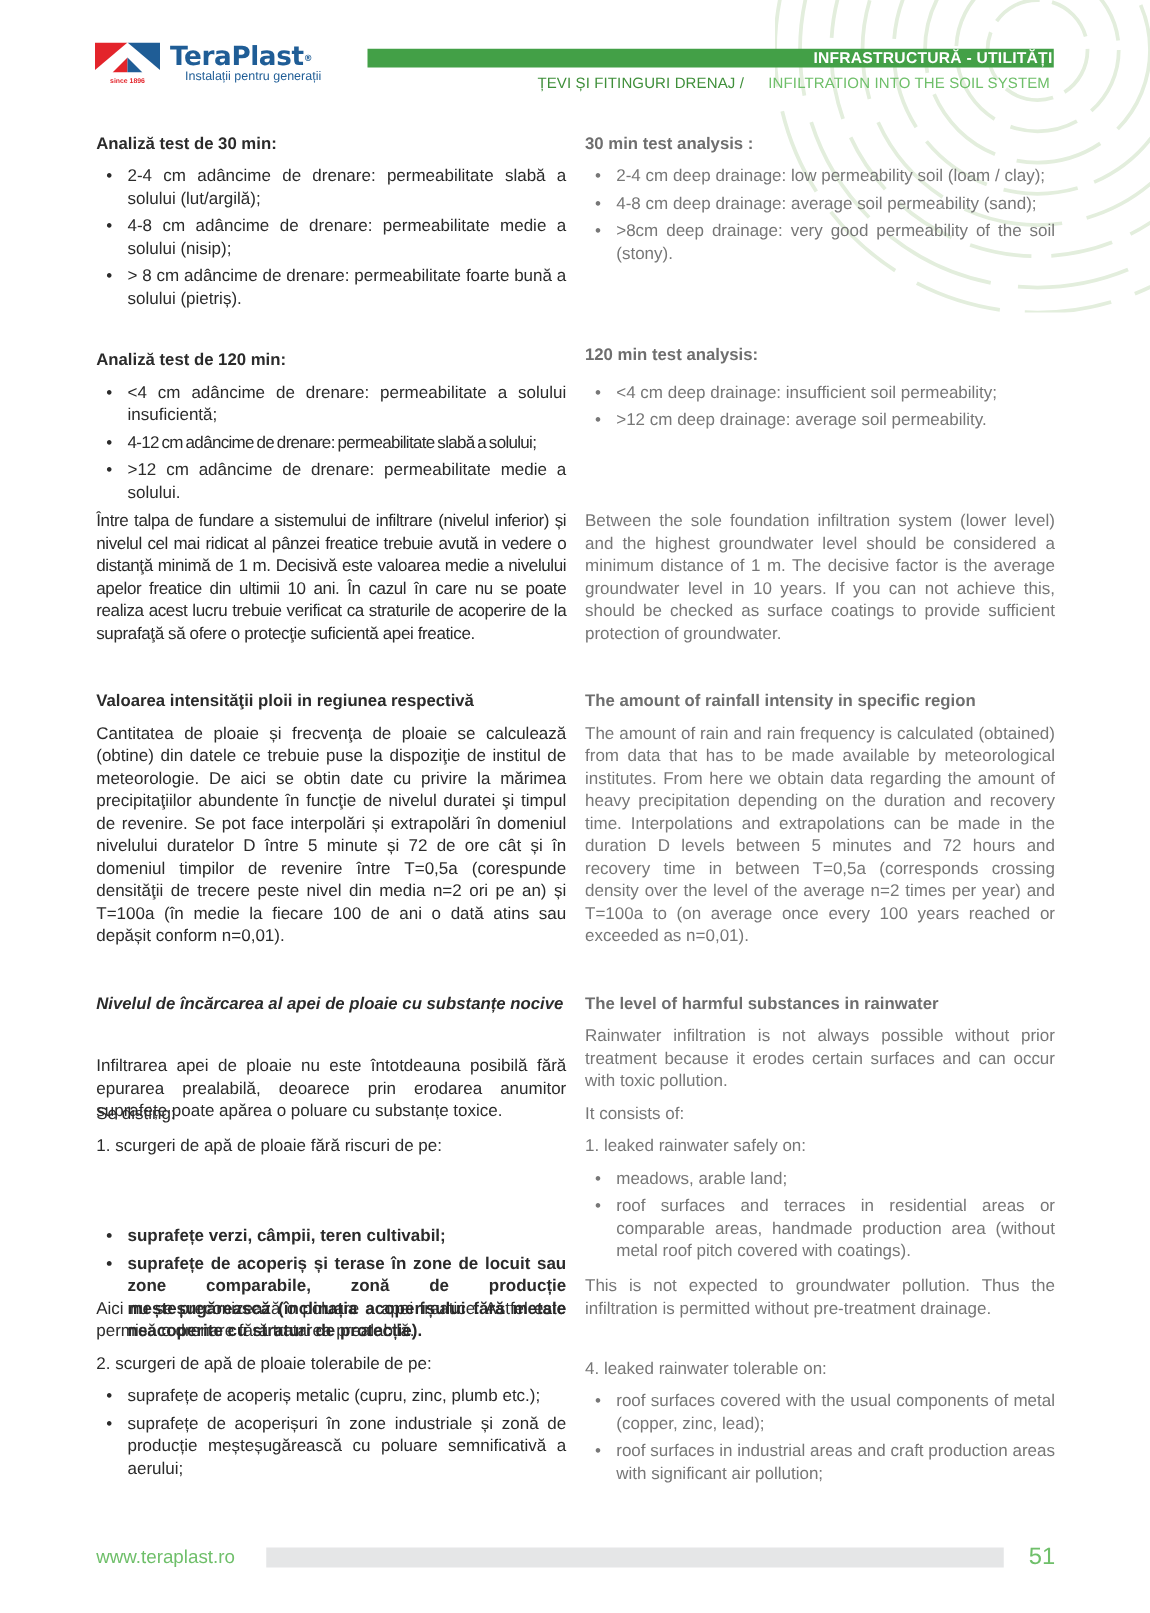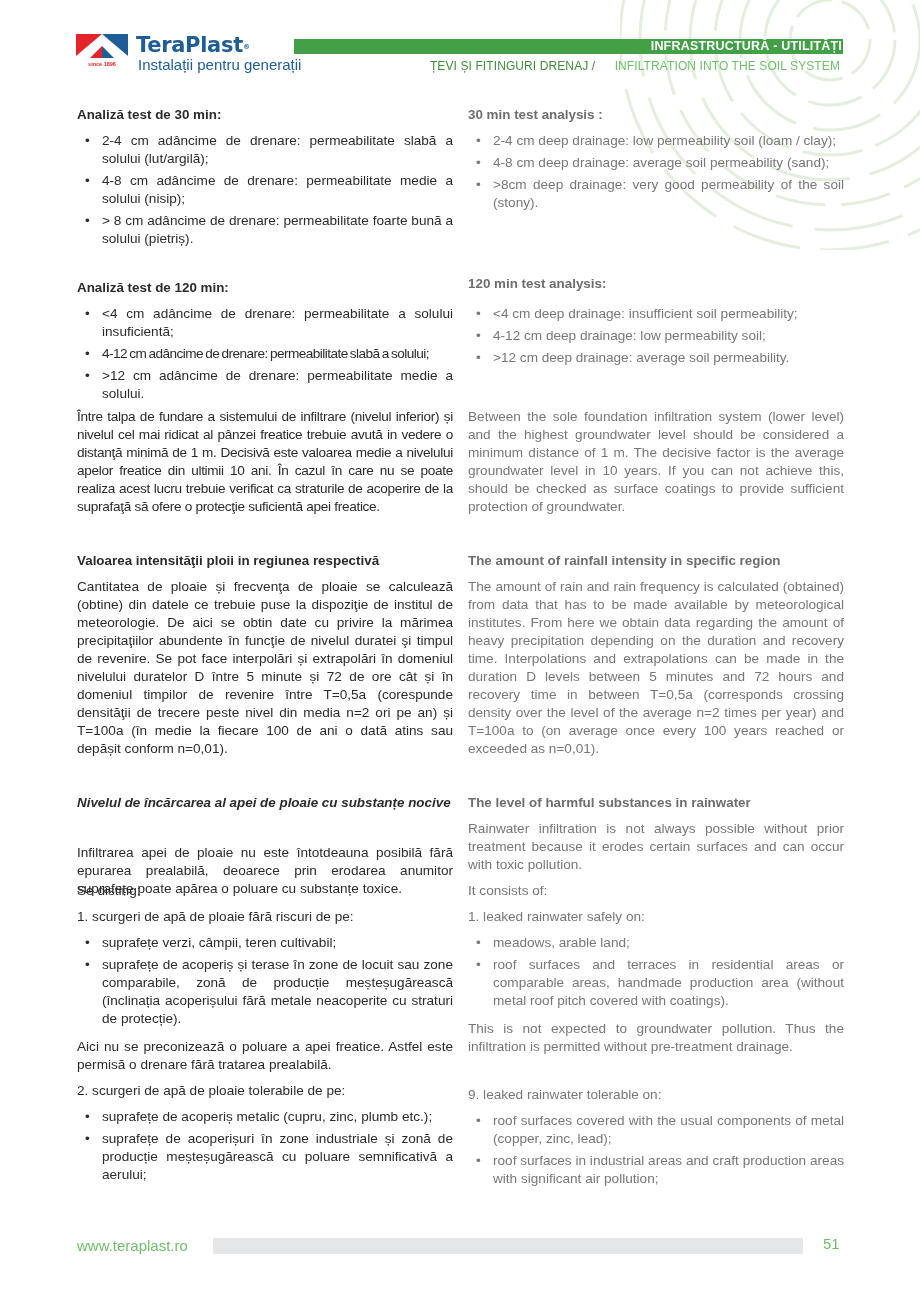--- a/index.html
+++ b/index.html
@@ -6,21 +6,21 @@
     html, body { width: 920px; height: 1290px; background: #ffffff; }
     body { position: relative; overflow: hidden; font-family: "Liberation Sans", sans-serif; color: #2b2b2b; }
 
     .deco { position: absolute; right: -120px; top: -170px; width: 420px; height: 420px; pointer-events: none; }
 
     .logo { position: absolute; left: 76px; top: 34px; display: flex; align-items: flex-start; }
     .logo-mark { width: 52px; height: 34px; position: relative; }
     .logo-text { margin-left: 8px; }
     .logo-brand { font-family: "DejaVu Sans", sans-serif; font-weight: bold; font-size: 21px; color: #1f5d96; letter-spacing: -0.3px; line-height: 22px; }
     .logo-brand sup { font-size: 7px; vertical-align: top; position: relative; top: 2px; }
-    .logo-tag { font-size: 15px; color: #1f5d96; margin-top: 0px; margin-left: 2px; }
+    .logo-tag { font-size: 10px; color: #1f5d96; margin-top: 0px; margin-left: 12px; }
 
     .header-bar { position: absolute; left: 294px; top: 39px; width: 549px; height: 15px; background: #43a047; }
     .header-title { position: absolute; right: 78px; top: 39px; height: 15px; line-height: 15px; color: #fff; font-weight: bold; font-size: 12.5px; letter-spacing: 0.2px; }
     .header-sub { position: absolute; right: 80px; top: 59px; font-size: 12px; line-height: 15px; letter-spacing: 0.1px; }
     .header-sub .dark { color: #3f8f3a; }
     .header-sub .light { color: #6fbf6a; padding-left: 16px; }
 
     .col { position: absolute; width: 376px; font-size: 13.6px; line-height: 18px; }
     .col-ro { left: 77px; color: #2b2b2b; }
     .col-en { left: 468px; color: #777777; }
@@ -30,21 +30,21 @@
     .col-en .h { color: #6e6e6e; }
 
     .blk { position: absolute; left: 0; width: 376px; }
     ul.bl { list-style: none; }
     ul.bl li { position: relative; padding-left: 25px; margin-bottom: 4px; text-align: justify; }
     ul.bl li::before { content: "•"; position: absolute; left: 8px; top: 0; }
     .tight { letter-spacing: -0.55px; word-spacing: -1px; }
 
     .footer-url { position: absolute; left: 77px; top: 1237px; font-size: 15px; color: #6fbf6a; }
     .footer-bar { position: absolute; left: 213px; top: 1238px; width: 590px; height: 16px; background: #e5e6e7; }
-    .footer-page { position: absolute; left: 823px; top: 1235px; font-size: 15px; color: #6fbf6a; }
+    .footer-page { position: absolute; left: 823px; top: 1235px; font-size: 19px; color: #6fbf6a; }
   </style>
 </head>
 <body>
 
 <svg class="deco" viewBox="0 0 420 420">
   <g fill="none" stroke="#e3eedd" stroke-width="3">
     <circle cx="210" cy="210" r="40" stroke-dasharray="40 10"></circle>
     <circle cx="210" cy="210" r="65" stroke-dasharray="55 14"></circle>
     <circle cx="210" cy="210" r="90" stroke-dasharray="70 18"></circle>
     <circle cx="210" cy="210" r="115" stroke-dasharray="60 14"></circle>
@@ -94,21 +94,21 @@
   </ul>
   <p class="blk" style="top:408px; letter-spacing:-0.3px;">Între talpa de fundare a sistemului de infiltrare (nivelul inferior) și nivelul cel mai ridicat al pânzei freatice trebuie avută in vedere o distanţă minimă de 1 m. Decisivă este valoarea medie a nivelului apelor freatice din ultimii 10 ani. În cazul în care nu se poate realiza acest lucru  trebuie verificat ca straturile de acoperire de la suprafaţă să ofere o protecţie suficientă apei freatice.</p>
 
   <div class="h" style="top:552px;">Valoarea intensităţii ploii in regiunea respectivă</div>
   <p class="blk" style="top:578px;">Cantitatea de ploaie și frecvenţa de ploaie se calculează (obtine) din datele ce trebuie puse la dispoziţie de institul de meteorologie. De aici se obtin date cu privire la mărimea precipitaţiilor abundente în funcţie de nivelul duratei şi timpul de revenire. Se pot face interpolări și extrapolări în domeniul nivelului duratelor D între 5 minute și 72 de ore cât și în domeniul timpilor de revenire între T=0,5a (corespunde densităţii de trecere peste nivel din media n=2 ori pe an) și T=100a (în medie la fiecare 100 de ani o dată atins sau depășit conform n=0,01).</p>
 
   <div class="h" style="top:794px;font-style:italic;">Nivelul de încărcarea al apei de ploaie cu substanțe nocive</div>
   <p class="blk" style="top:820px;margin-top:24px;">Infiltrarea apei de ploaie nu este întotdeauna posibilă fără epurarea prealabilă, deoarece prin erodarea anumitor suprafețe poate apărea o poluare cu substanțe toxice.</p>
   <p class="blk" style="top:882px;">Se disting:</p>
   <p class="blk" style="top:908px;">1. scurgeri de apă de ploaie fără riscuri de pe:</p>
-  <ul class="bl blk" style="top:934px;">
+  <ul class="bl blk" style="top:980px;font-weight:bold;">
     <li>suprafețe verzi, câmpii, teren cultivabil;</li>
     <li>suprafețe de acoperiș și terase în zone de locuit sau zone comparabile, zonă de producție meșteșugărească (înclinația acoperișului fără metale neacoperite cu straturi de protecție).</li>
   </ul>
   <p class="blk" style="top:1038px;">Aici nu se preconizează o poluare a apei freatice. Astfel este permisă o drenare fără tratarea prealabilă.</p>
   <p class="blk" style="top:1082px;">2. scurgeri de apă de ploaie tolerabile de pe:</p>
   <ul class="bl blk" style="top:1108px;">
     <li>suprafețe de acoperiș metalic (cupru, zinc, plumb etc.);</li>
     <li>suprafețe de acoperișuri în zone industriale și zonă de producție meșteșugărească cu poluare semnificativă a aerului;</li>
   </ul>
 </div>
@@ -117,38 +117,37 @@
   <div class="h" style="top:106px;">30 min test analysis :</div>
   <ul class="bl blk" style="top:132px;">
     <li>2-4 cm deep drainage: low permeability soil (loam / clay);</li>
     <li>4-8 cm deep drainage: average soil permeability (sand);</li>
     <li>&gt;8cm deep drainage: very good permeability of the soil (stony).</li>
   </ul>
 
   <div class="h" style="top:275px;">120 min test analysis:</div>
   <ul class="bl blk" style="top:305px;">
     <li>&lt;4 cm deep drainage: insufficient soil permeability;</li>
-    <li>4-12 cm deep drainage: low permeability soil;</li>
     <li>&gt;12 cm deep drainage: average soil permeability.</li>
   </ul>
   <p class="blk" style="top:408px;">Between the sole foundation infiltration system (lower level) and the highest groundwater level should be considered a minimum distance of 1 m. The decisive factor is the average groundwater level in 10 years. If you can not achieve this, should be checked as surface coatings to provide sufficient protection of groundwater.</p>
 
   <div class="h" style="top:552px;">The amount of rainfall intensity in specific region</div>
   <p class="blk" style="top:578px;">The amount of rain and rain frequency is calculated (obtained) from data that has to be made available by meteorological institutes. From here we obtain data regarding the amount of heavy precipitation depending on the duration and recovery time. Interpolations and extrapolations can be made in the duration D levels between 5 minutes and 72 hours and recovery time in between T=0,5a (corresponds crossing density over the level of the average n=2 times per year) and T=100a to (on average once every 100 years reached or exceeded as n=0,01).</p>
 
   <div class="h" style="top:794px;">The level of harmful substances in rainwater</div>
   <p class="blk" style="top:820px;">Rainwater infiltration is not always possible without prior treatment because it erodes certain surfaces and can occur with toxic pollution.</p>
   <p class="blk" style="top:882px;">It consists of:</p>
   <p class="blk" style="top:908px;">1. leaked rainwater safely on:</p>
   <ul class="bl blk" style="top:934px;">
     <li>meadows, arable land;</li>
     <li>roof surfaces and terraces in residential areas or comparable areas, handmade production area (without metal roof pitch covered with coatings).</li>
   </ul>
   <p class="blk" style="top:1020px;">This is not expected to groundwater pollution. Thus the infiltration is permitted without pre-treatment drainage.</p>
-  <p class="blk" style="top:1086px;">9. leaked rainwater tolerable on:</p>
+  <p class="blk" style="top:1086px;">4. leaked rainwater tolerable on:</p>
   <ul class="bl blk" style="top:1112px;">
     <li>roof surfaces covered with the usual components of metal (copper, zinc, lead);</li>
     <li>roof surfaces in industrial areas and craft production areas with significant air pollution;</li>
   </ul>
 </div>
 
 <div class="footer-url">www.teraplast.ro</div>
 <div class="footer-bar"></div>
 <div class="footer-page">51</div>
 

